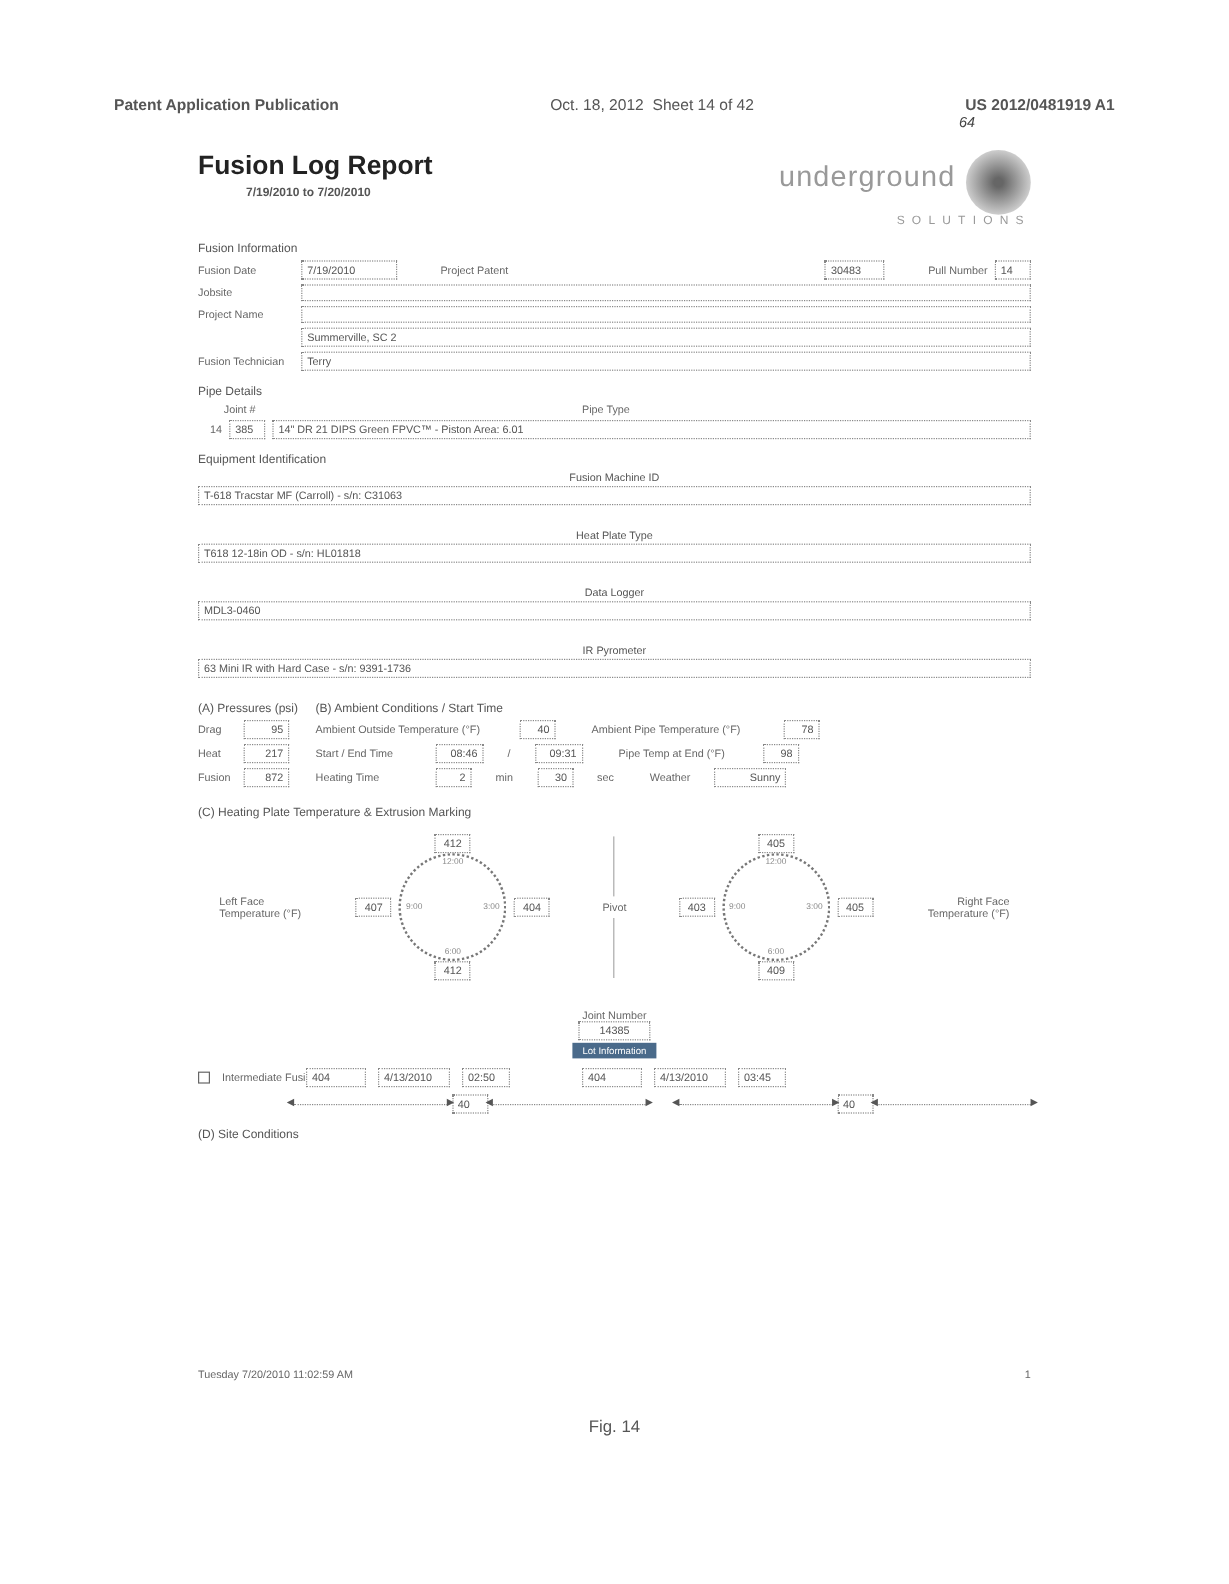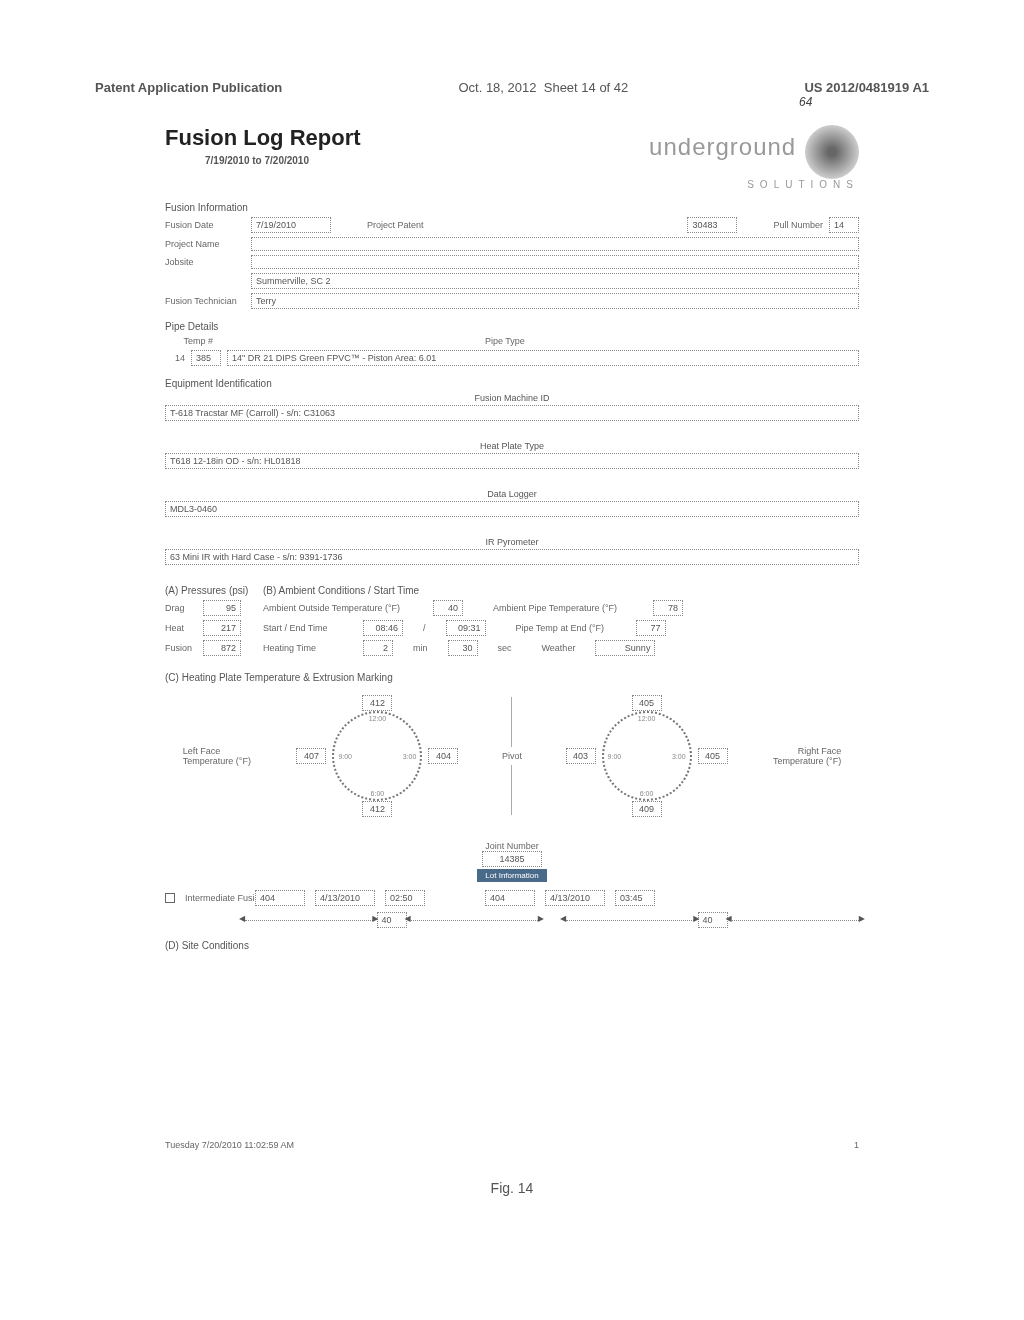--- a/index.html
+++ b/index.html
@@ -267,39 +267,39 @@
   <div class="row">
     <span class="label" style="width:80px">Fusion Date</span>
     <span class="field fw80">7/19/2010</span>
     <span class="label" style="margin-left:30px">Project Patent</span>
     <span style="flex:1"></span>
     <span class="field fw50">30483</span>
     <span class="label" style="margin-left:30px">Pull Number</span>
     <span class="field fw30">14</span>
   </div>
   <div class="row">
+    <span class="label" style="width:80px">Jobsite</span>
+    <span class="field wide"></span>
+  </div>
+  <div class="row">
     <span class="label" style="width:80px">Project Name</span>
     <span class="field wide"></span>
   </div>
   <div class="row">
-    <span class="label" style="width:80px">Jobsite</span>
-    <span class="field wide"></span>
-  </div>
-  <div class="row">
     <span class="label" style="width:80px"></span>
     <span class="field wide">Summerville, SC 2</span>
   </div>
   <div class="row">
     <span class="label" style="width:80px">Fusion Technician</span>
     <span class="field wide">Terry</span>
   </div>
 
   <div class="section-head">Pipe Details</div>
   <div class="row">
-    <span class="label" style="width:48px;text-align:right">Temp #</span>
+    <span class="label" style="width:48px;text-align:right">Joint #</span>
     <span style="width:260px"></span>
     <span class="label">Pipe Type</span>
   </div>
   <div class="row">
     <span class="label" style="width:20px;text-align:right">14</span>
     <span class="field fw30">385</span>
     <span class="field wide">14" DR 21 DIPS Green FPVC™ - Piston Area: 6.01</span>
   </div>
 
   <div class="section-head">Equipment Identification</div>
@@ -345,21 +345,21 @@
         <span class="field fw30">40</span>
         <span class="label" style="width:140px;margin-left:10px">Ambient Pipe Temperature (°F)</span>
         <span class="field fw30">78</span>
       </div>
       <div class="row">
         <span class="label" style="width:80px">Start / End Time</span>
         <span class="field fw40">08:46</span>
         <span class="label">/</span>
         <span class="field fw40">09:31</span>
         <span class="label" style="width:100px;margin-left:10px">Pipe Temp at End (°F)</span>
-        <span class="field fw30">77</span>
+        <span class="field fw30">98</span>
       </div>
       <div class="row">
         <span class="label" style="width:80px">Heating Time</span>
         <span class="field fw30">2</span>
         <span class="label">min</span>
         <span class="field fw30">30</span>
         <span class="label">sec</span>
         <span class="label" style="margin-left:10px">Weather</span>
         <span class="field fw60">Sunny</span>
       </div>

